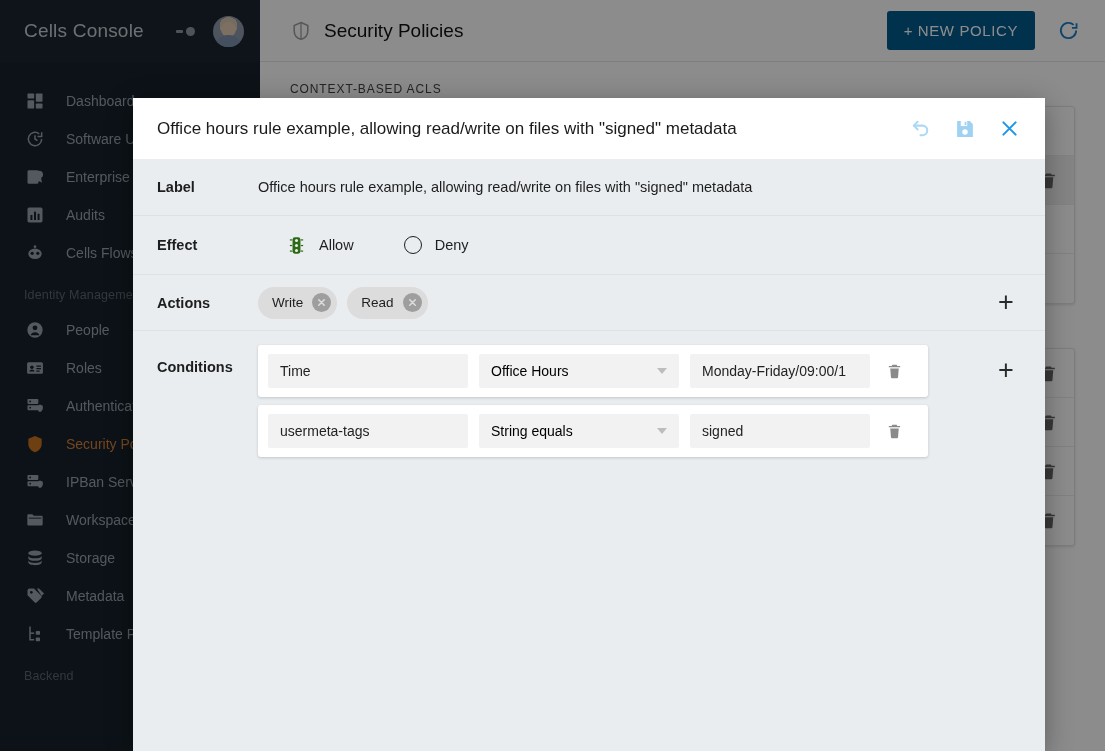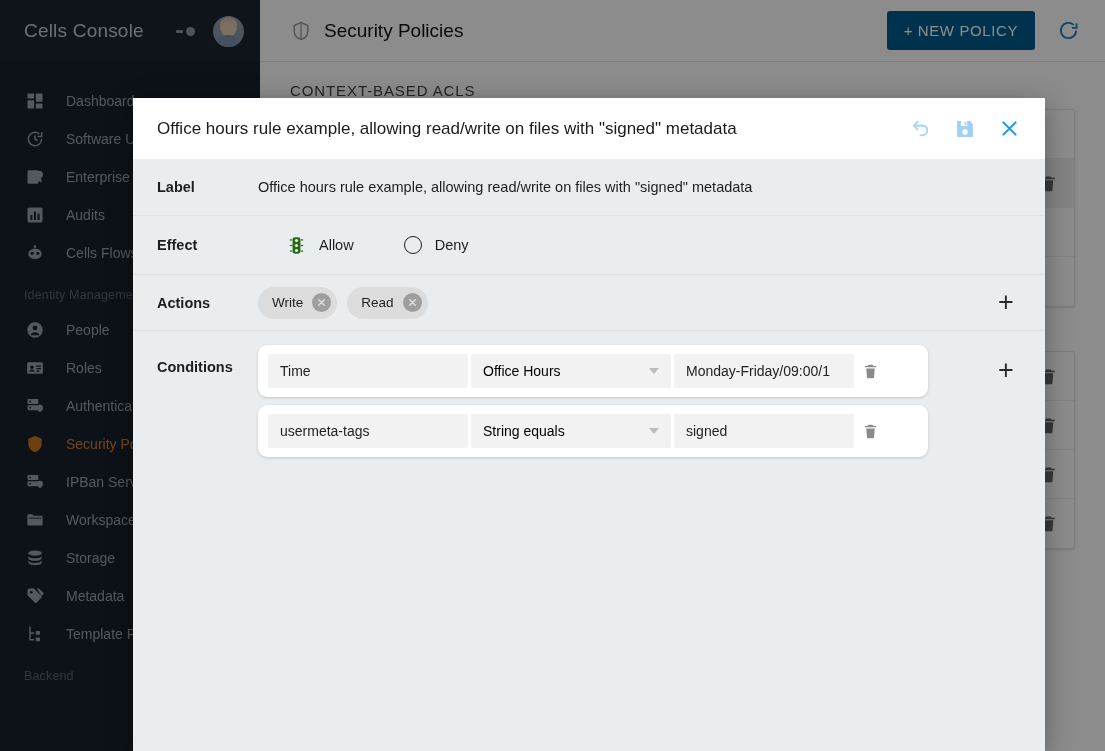--- a/index.html
+++ b/index.html
@@ -88,21 +88,21 @@
     cursor: pointer; white-space: nowrap;
   }
   .refresh-btn {
     width: 34px; height: 34px; margin-left: 16px;
     display: flex; align-items: center; justify-content: center;
     color: #1b7fc4; cursor: pointer; background: none; border: none;
   }
   .refresh-btn svg { width: 23px; height: 23px; display: block; }
 
   .section-label {
-    font-size: 15px; letter-spacing: .9px; color: #444;
+    font-size: 12px; letter-spacing: .9px; color: #444;
     padding: 20px 0 10px 30px;
   }
   .bg-card {
     margin: 0 30px; background: #fff;
     border: 1px solid #e4e4e4; border-radius: 3px;
     box-shadow: 0 1px 3px rgba(0,0,0,.12);
   }
   .bg-row {
     height: 49px; border-bottom: 1px solid #ededed;
     display: flex; align-items: center;
@@ -190,24 +190,24 @@
   .plus-btn {
     width: 30px; height: 30px; flex: 0 0 30px;
     display: flex; align-items: center; justify-content: center;
     cursor: pointer; background: none; border: none;
     color: #2a2a2a; font-size: 27px; line-height: 1;
     font-weight: 300;
   }
 
   .cond-wrap { flex: 1; display: flex; flex-direction: column; gap: 8px; }
   .cond-card {
-    background: #ffffff; border-radius: 9px;
+    background: #ffffff; border-radius: 3px;
     box-shadow: 0 1px 3px rgba(0,0,0,.17);
     display: flex; align-items: center;
-    padding: 9px 10px; gap: 3px;
+    padding: 9px 10px; gap: 11px;
     width: 670px;
   }
   .cond-input {
     background: #f2f2f2; border: none; border-radius: 2px;
     height: 34px; padding: 0 12px;
     font-size: 14px; color: #232323;
     font-family: "Liberation Sans", sans-serif;
   }
   .cond-input.c1 { width: 200px; flex: 0 0 200px; }
   .cond-sel {

